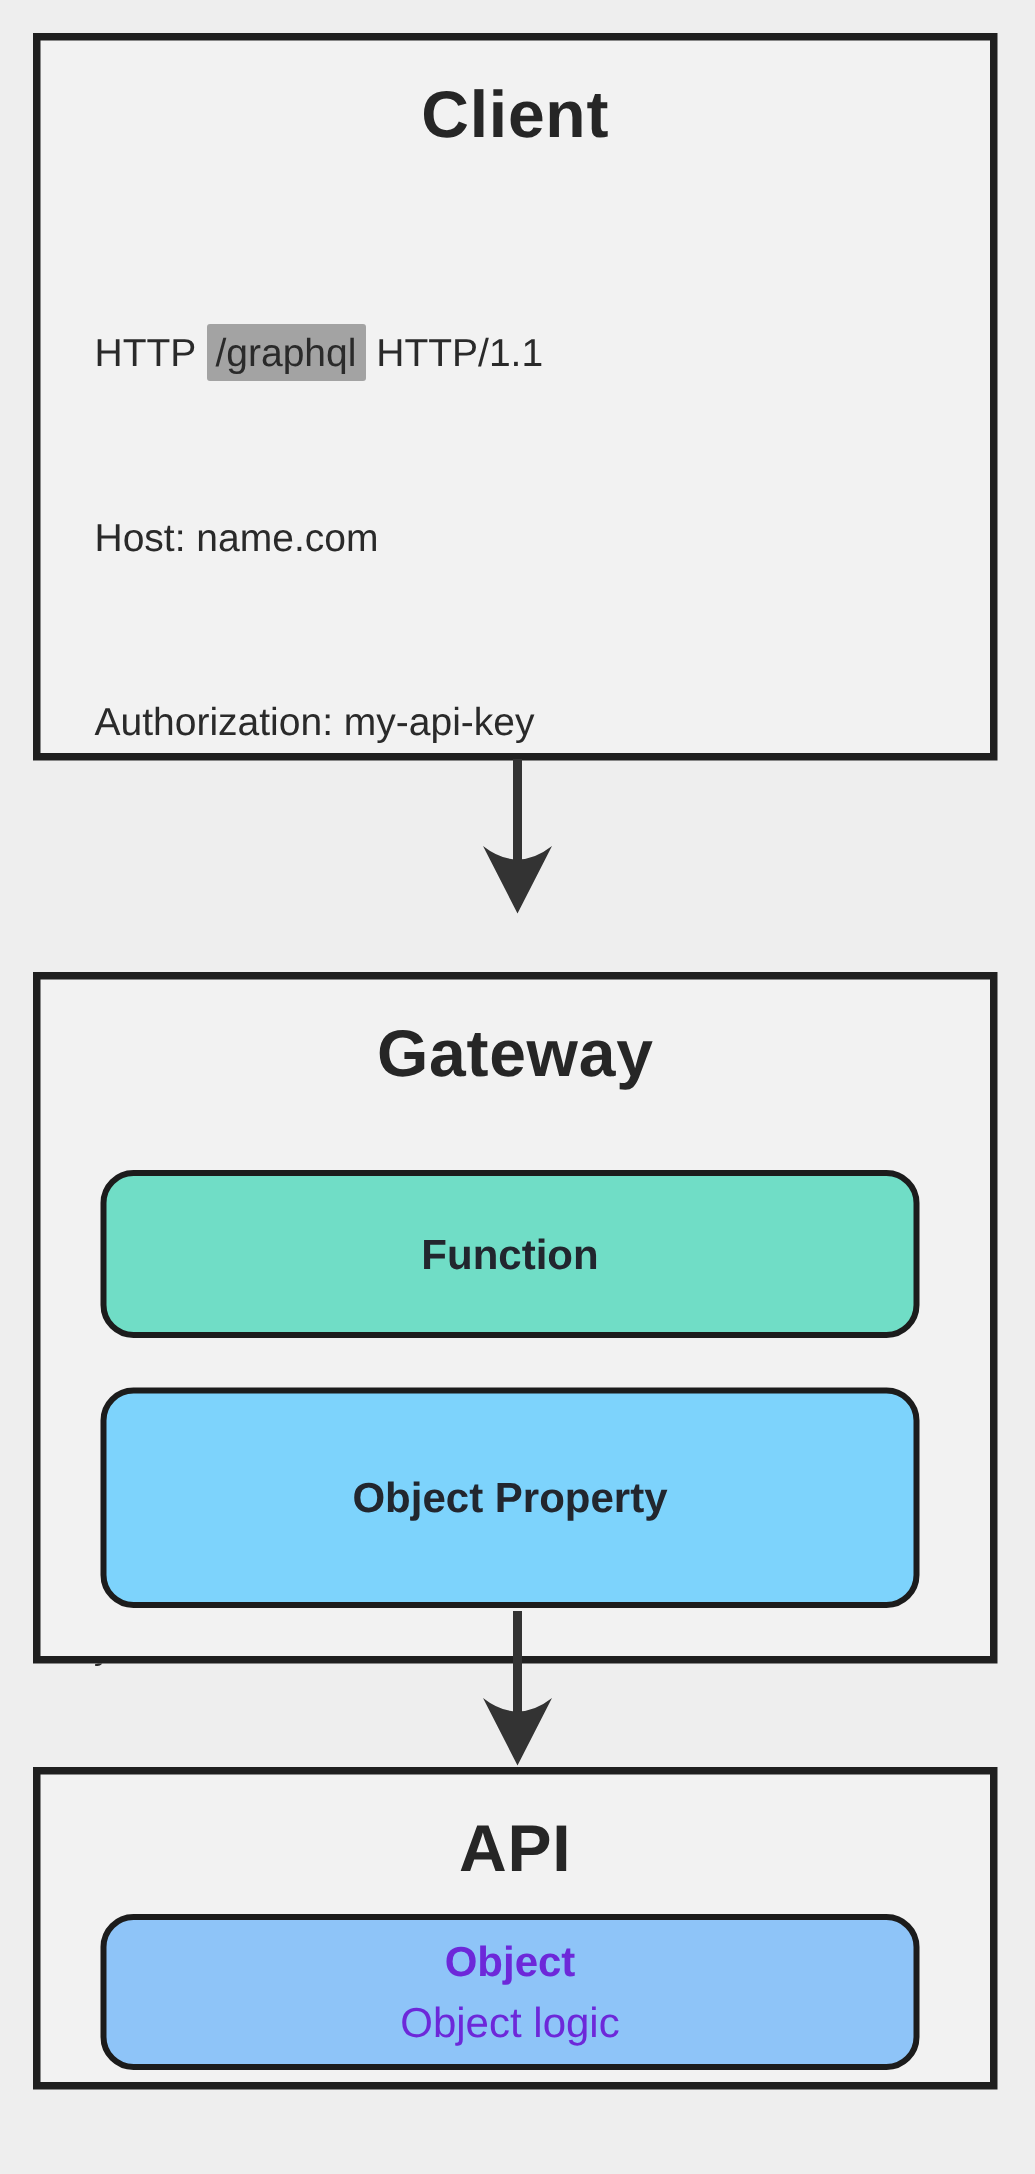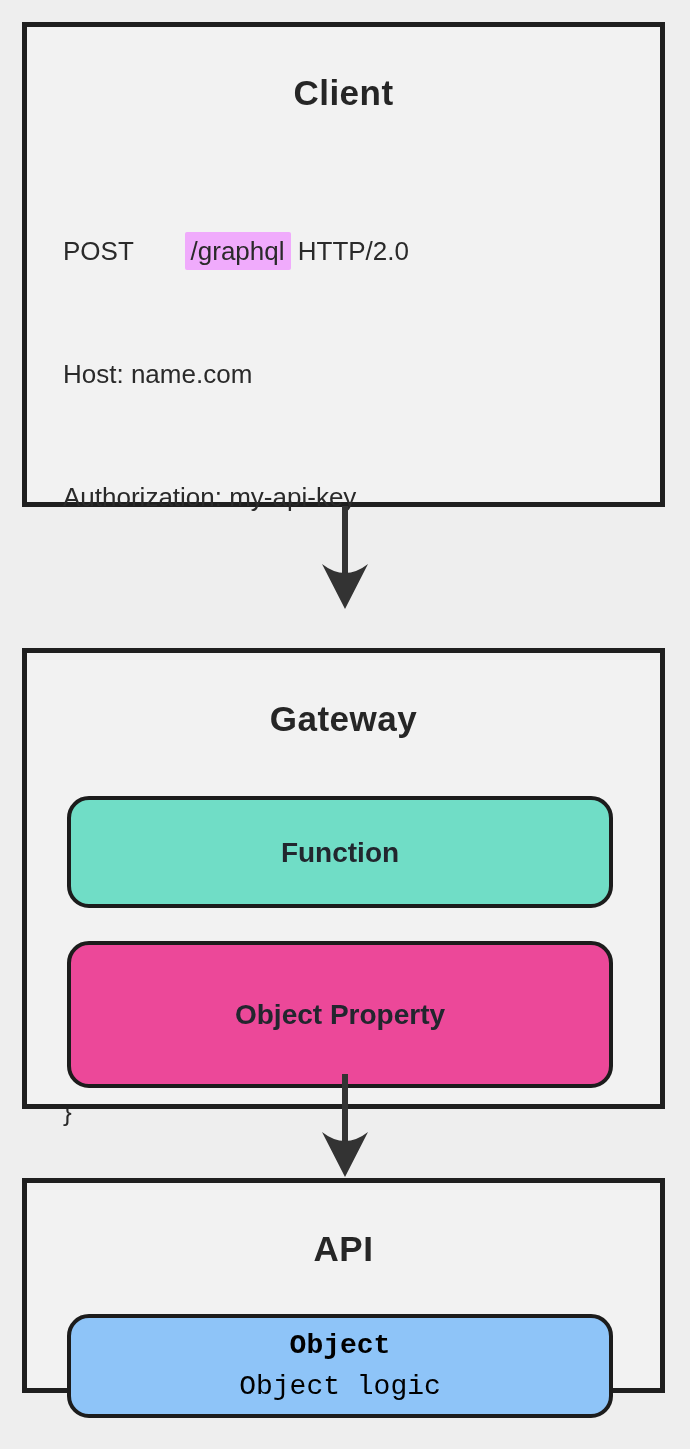--- a/index.html
+++ b/index.html
@@ -20,83 +20,83 @@
     left: 22px;
     width: 643px;
     background: #f2f2f2;
     border: 5px solid #1f1f1f;
   }
   .box-client  { top: 22px;   height: 485px; }
   .box-gateway { top: 648px;  height: 461px; }
   .box-api     { top: 1178px; height: 215px; }
 
   .box-title {
-    margin-top: 40px;
+    margin-top: 24px;
     text-align: center;
-    font-size: 35px;
+    font-size: 44px;
     line-height: 52px;
     font-weight: 700;
     color: #262626;
     letter-spacing: 0.5px;
   }
 
   .code {
     margin: 30px 0 0 36px;
     font-size: 26px;
     line-height: 41px;
     color: #2a2a2a;
     white-space: pre;
   }
   .code-line { height: 41px; }
 
   .hl {
     padding: 4px 6px;
     border-radius: 2px;
   }
-  .hl-teal { background: #f0abfc; margin-left: 44px; }
+  .hl-teal { background: #a3a3a3; }
   .hl-pink { background: #f5c4c9; }
   .hl-blue { background: #7db9f4; }
 
   .card {
     width: 546px;
     margin-left: 40px;
     border: 4px solid #1c1c1c;
     border-radius: 22px;
     display: flex;
     flex-direction: column;
     justify-content: center;
     align-items: center;
     text-align: center;
     font-size: 28px;
     line-height: 41px;
     color: #22262e;
   }
   .card-title { font-weight: 700; }
   .card-teal { background: #70ddc6; margin-top: 51px; height: 112px; }
-  .card-pink { background: #ec4899; margin-top: 33px; height: 147px; }
-  .card-blue { background: #8ec4f8; margin-top: 39px; height: 104px; color: #000000; font-family: Liberation Mono, monospace; }
+  .card-pink { background: #7dd3fc; margin-top: 33px; height: 147px; }
+  .card-blue { background: #8ec4f8; margin-top: 17px; height: 104px; color: #6d28d9; }
 
   .flow-arrow {
     position: absolute;
     left: 321px;
     width: 48px;
     height: 104px;
   }
   .arrow-1 { top: 506px; }
   .arrow-2 { top: 1074px; }
 </style>
 </head>
 <body>
 
 <div class="canvas">
 
   <div class="outer-box box-client">
     <div class="box-title">Client</div>
     <div class="code">
-      <div class="code-line"><span>POST </span><span class="hl hl-teal">/graphql</span><span> HTTP/2.0</span></div>
+      <div class="code-line"><span>HTTP </span><span class="hl hl-teal">/graphql</span><span> HTTP/1.1</span></div>
       <div class="code-line">Host: name.com</div>
       <div class="code-line">Authorization: my-api-key</div>
       <div class="code-line"></div>
       <div class="code-line">{</div>
       <div class="code-line"><span>  "query": "query {</span><span class="hl hl-pink">profile(</span><span class="hl hl-blue">id: 1</span><span>) { </span><span class="hl hl-pink">name</span><span> } }",</span></div>
       <div class="code-line">  "variables": {}</div>
       <div class="code-line">}</div>
     </div>
   </div>
 

